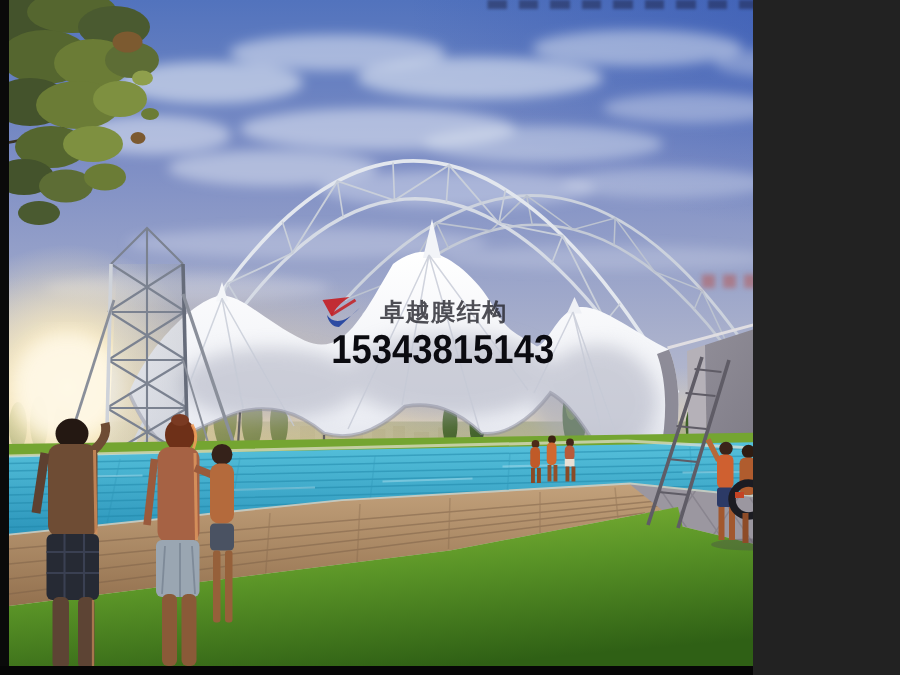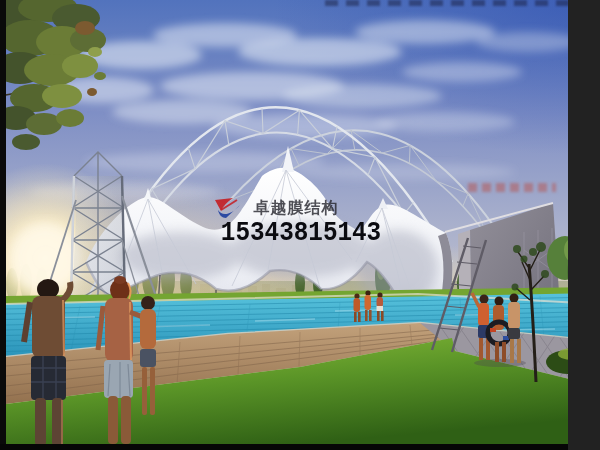--- a/index.html
+++ b/index.html
@@ -1,17 +1,17 @@
 <!DOCTYPE html>
 <html><head>
 <meta charset="utf-8">
 <style>
   html,body{margin:0;padding:0;background:#222;}
-  .stage{position:relative;width:568px;height:450px;overflow:hidden;background:#a3a3a3;
-         font-family:Liberation Mono, monospace;}
+  .stage{position:relative;width:502px;height:450px;overflow:hidden;background:#a3a3a3;
+         font-family:Liberation Sans, sans-serif;}
   .stage svg{position:absolute;left:0;top:0;display:block;}
   
   .wm{position:absolute;left:213px;top:197px;width:156px;text-align:center;pointer-events:none;}
   .wm-brand-row{display:flex;align-items:center;justify-content:center;gap:5px;margin-left:10px;height:22px;}
   .wm-logo{width:30px;height:22px;flex:0 0 auto;}
   .wm-brand{font-size:16px;font-weight:bold;color:rgba(40,40,48,.82);letter-spacing:1px;white-space:nowrap;}
   .wm-phone{font-size:27px;font-weight:700;color:#0b0b10;letter-spacing:0px;margin-top:1px;
             transform:scaleX(.9);transform-origin:50% 50%;white-space:nowrap;line-height:1;}
   
   .top-strip{position:absolute;left:325px;top:0;width:270px;height:6px;filter:blur(1.2px);opacity:.8;

